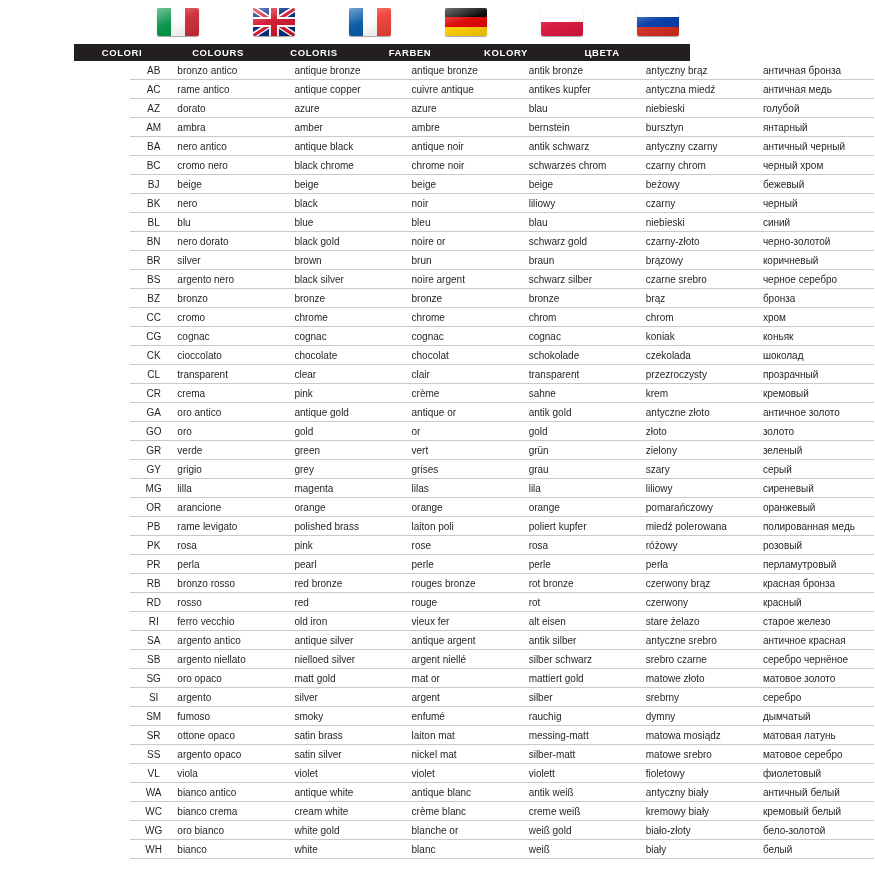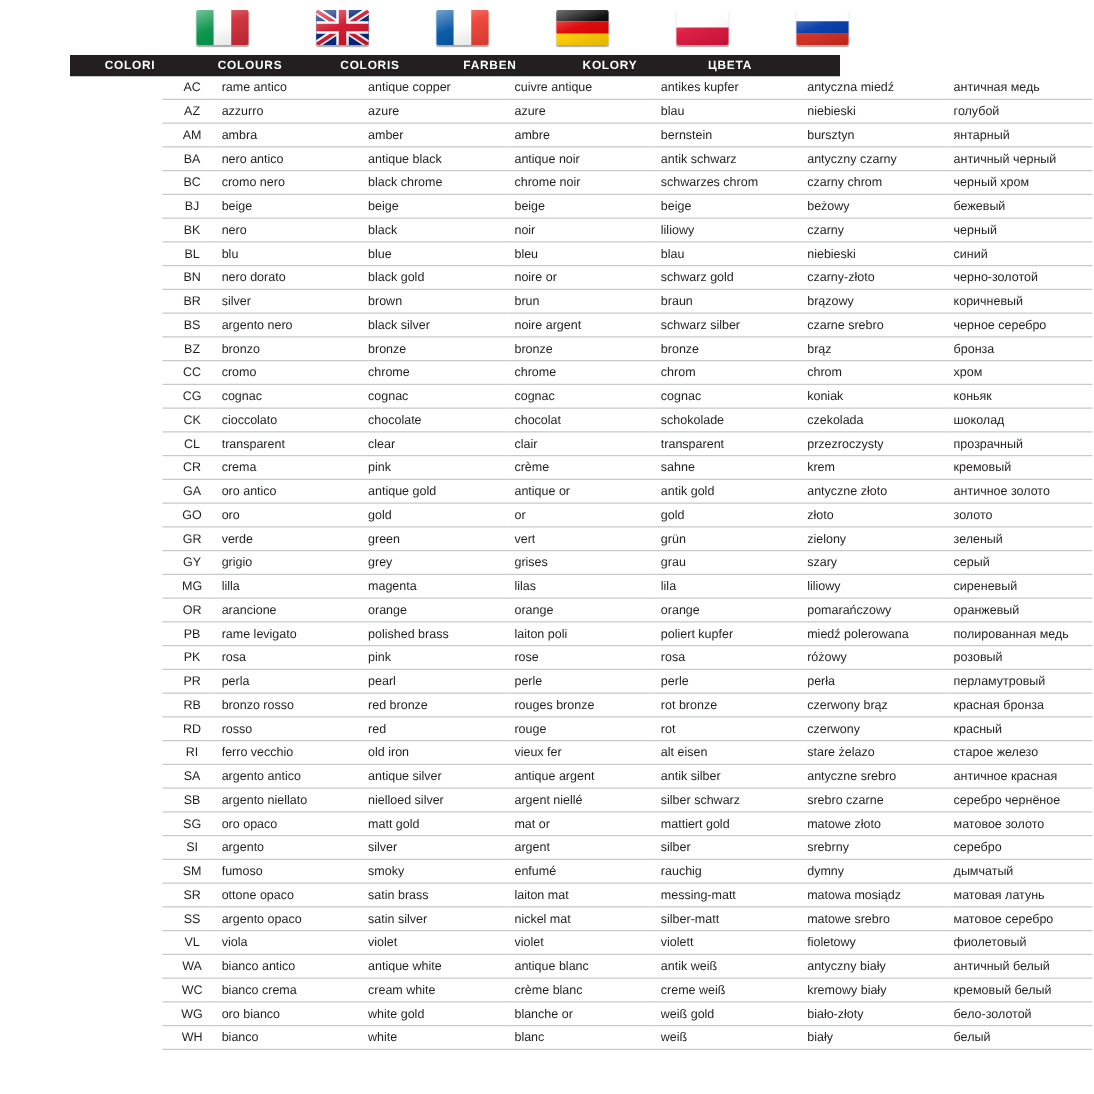--- a/index.html
+++ b/index.html
@@ -95,21 +95,21 @@
     pointer-events: none;
   }
 
   
   .header-band {
     display: flex;
     background: #231f20;
     color: #ffffff;
     height: 17px;
     align-items: center;
-    margin-left: 54px;
+    margin-left: 72px;
     width: 616px;
   }
   .header-band .hcell {
     width: 96px;
     font-size: 9.5px;
     font-weight: bold;
     letter-spacing: 0.6px;
     text-align: center;
     white-space: nowrap;
   }
@@ -214,31 +214,40 @@
     <div class="hcell">COLOURS</div>
     <div class="hcell">COLORIS</div>
     <div class="hcell">FARBEN</div>
     <div class="hcell">KOLORY</div>
     <div class="hcell">ЦВЕТА</div>
   </div>
 
   <table class="colors">
     <tbody id="rows-body">
         <tr>
+          <td class="code">AB</td>
+          <td class="lang">bronzo antico</td>
+          <td class="lang">antique bronze</td>
+          <td class="lang">antique bronze</td>
+          <td class="lang">antik bronze</td>
+          <td class="lang">antyczny brąz</td>
+          <td class="lang">античная бронза</td>
+        </tr>
+        <tr>
           <td class="code">AC</td>
           <td class="lang">rame antico</td>
           <td class="lang">antique copper</td>
           <td class="lang">cuivre antique</td>
           <td class="lang">antikes kupfer</td>
           <td class="lang">antyczna miedź</td>
           <td class="lang">античная медь</td>
         </tr>
         <tr>
           <td class="code">AZ</td>
-          <td class="lang">azzurro</td>
+          <td class="lang">dorato</td>
           <td class="lang">azure</td>
           <td class="lang">azure</td>
           <td class="lang">blau</td>
           <td class="lang">niebieski</td>
           <td class="lang">голубой</td>
         </tr>
         <tr>
           <td class="code">AM</td>
           <td class="lang">ambra</td>
           <td class="lang">amber</td>

